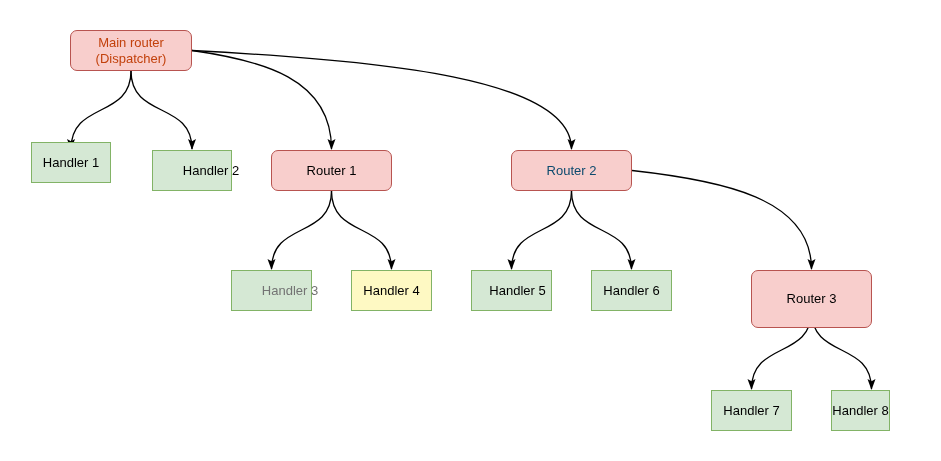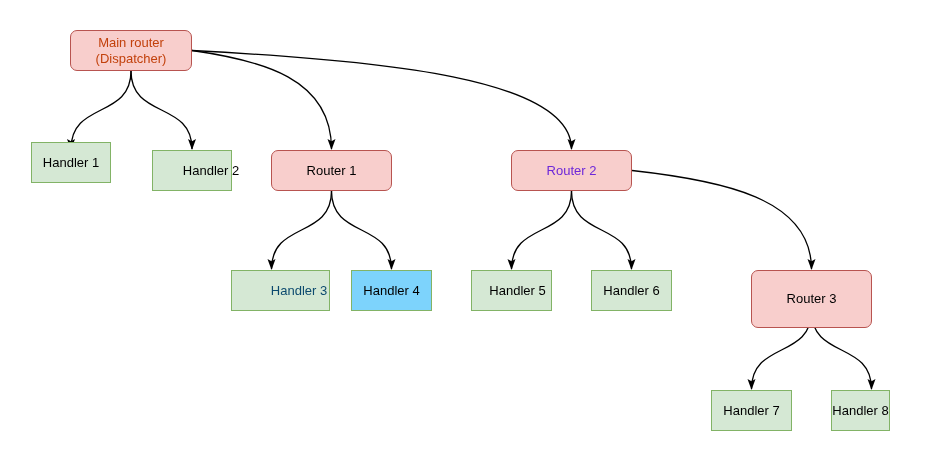--- a/index.html
+++ b/index.html
@@ -77,27 +77,27 @@
       </div>
       <div class="node handler" style="left: 31px; top: 142px; width: 80px; height: 41px; background: rgb(213, 232, 212); border: 1.3px solid rgb(130, 179, 102); color: rgb(0, 0, 0);">
         <div>Handler 1</div>
       </div>
       <div class="node handler" style="left: 152px; top: 150px; width: 80px; height: 41px; background: rgb(213, 232, 212); border: 1.3px solid rgb(130, 179, 102); color: rgb(0, 0, 0); padding-left: 38px;">
         <div>Handler 2</div>
       </div>
       <div class="node router" style="left: 271px; top: 150px; width: 121px; height: 41px; background: rgb(248, 206, 204); border: 1.3px solid rgb(184, 84, 80); color: rgb(0, 0, 0);">
         <div>Router 1</div>
       </div>
-      <div class="node router" style="left: 511px; top: 150px; width: 121px; height: 41px; background: rgb(248, 206, 204); border: 1.3px solid rgb(184, 84, 80); color: #6d28d9;">
+      <div class="node router" style="left: 511px; top: 150px; width: 121px; height: 41px; background: rgb(248, 206, 204); border: 1.3px solid rgb(184, 84, 80); color: #0c4a6e;">
         <div>Router 2</div>
       </div>
-      <div class="node handler" style="left: 231px; top: 270px; width: 99px; height: 41px; background: rgb(213, 232, 212); border: 1.3px solid rgb(130, 179, 102); color: #0c4a6e; padding-left: 37px;">
+      <div class="node handler" style="left: 231px; top: 270px; width: 81px; height: 41px; background: rgb(213, 232, 212); border: 1.3px solid rgb(130, 179, 102); color: #737373; padding-left: 37px;">
         <div>Handler 3</div>
       </div>
-      <div class="node handler" style="left: 351px; top: 270px; width: 81px; height: 41px; background: #7dd3fc; border: 1.3px solid rgb(130, 179, 102); color: rgb(0, 0, 0);">
+      <div class="node handler" style="left: 351px; top: 270px; width: 81px; height: 41px; background: #fef9c3; border: 1.3px solid rgb(130, 179, 102); color: rgb(0, 0, 0);">
         <div>Handler 4</div>
       </div>
       <div class="node handler" style="left: 471px; top: 270px; width: 81px; height: 41px; background: rgb(213, 232, 212); border: 1.3px solid rgb(130, 179, 102); color: rgb(0, 0, 0); padding-left: 12px;">
         <div>Handler 5</div>
       </div>
       <div class="node handler" style="left: 591px; top: 270px; width: 81px; height: 41px; background: rgb(213, 232, 212); border: 1.3px solid rgb(130, 179, 102); color: rgb(0, 0, 0);">
         <div>Handler 6</div>
       </div>
       <div class="node router" style="left: 751px; top: 270px; width: 121px; height: 58px; background: rgb(248, 206, 204); border: 1.3px solid rgb(184, 84, 80); color: rgb(0, 0, 0);">
         <div>Router 3</div>

